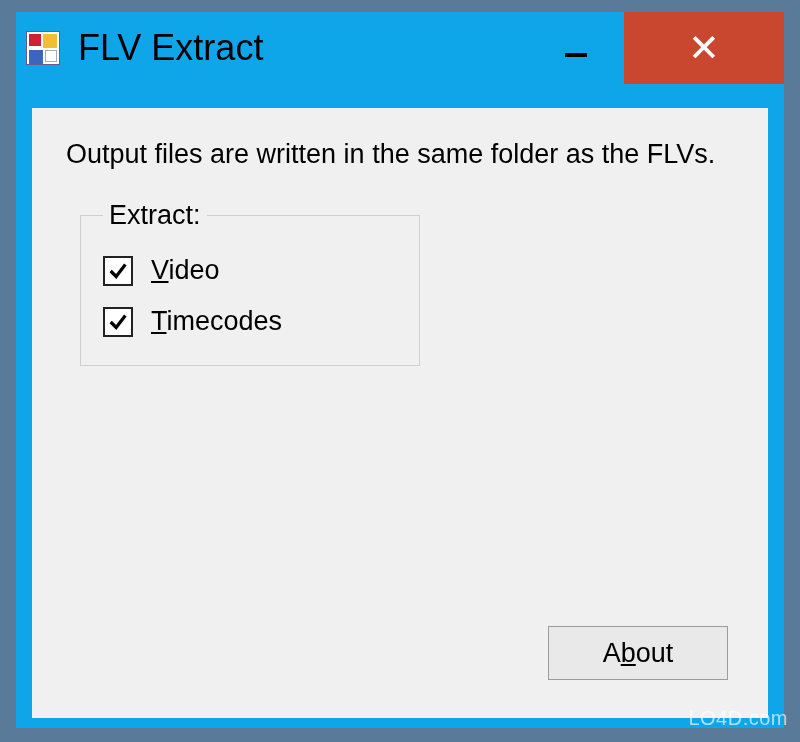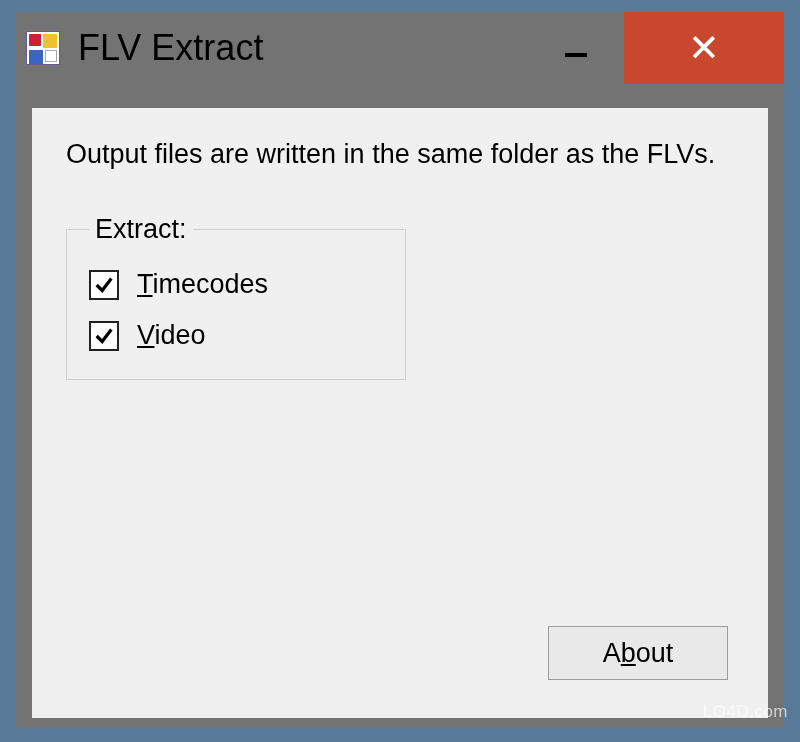--- a/index.html
+++ b/index.html
@@ -13,21 +13,21 @@
     color: #000;
     position: relative;
     overflow: hidden;
   }
   .window {
     position: absolute;
     left: 16px;
     top: 12px;
     width: 768px;
     height: 716px;
-    background: #737373;
+    background: #0ea5e9;
   }
   .titlebar {
     height: 72px;
     display: flex;
     align-items: stretch;
   }
   .titlebar-left {
     flex: 1;
     display: flex;
     align-items: center;
@@ -88,27 +88,27 @@
     padding: 28px 34px 30px 34px;
     height: 610px;
     position: relative;
   }
   .instr {
     line-height: 1.35;
     margin-bottom: 18px;
   }
   .instr2 {
     line-height: 1.35;
-    margin-bottom: 42px;
+    margin-bottom: 28px;
   }
   fieldset.extract {
     border: 1px solid #cfcfcf;
     padding: 14px 22px 18px 22px;
     width: 340px;
-    margin: 0;
+    margin: 14px;
   }
   fieldset.extract legend {
     padding: 0 6px;
     font-size: 27px;
   }
   .chk-row {
     display: flex;
     align-items: center;
     gap: 18px;
     padding: 10px 0;
@@ -135,22 +135,22 @@
     background: #e9e9e9;
     border: 1px solid #9c9c9c;
     display: flex;
     align-items: center;
     justify-content: center;
     font-size: 27px;
   }
   .watermark {
     position: absolute;
     right: 12px;
-    bottom: 20px;
-    font-size: 17px;
+    bottom: 12px;
+    font-size: 20px;
     color: rgba(255,255,255,0.65);
     letter-spacing: 0.5px;
     font-family: Arial, sans-serif;
   }
 </style>
 </head>
 <body>
 
 <div class="window">
 
@@ -179,30 +179,30 @@
 
     <fieldset class="extract">
       <legend>Extract:</legend>
 
       <div class="chk-row">
         <div class="chk">
           <svg viewBox="0 0 24 24">
               <path d="M4 12 L10 18 L20 5" stroke="#000" stroke-width="3.5" fill="none"></path>
             </svg>
         </div>
-        <span class="chk-label"><span></span><span class="ul">T</span><span>imecodes</span></span>
+        <span class="chk-label"><span></span><span class="ul">V</span><span>ideo</span></span>
       </div>
 
       <div class="chk-row">
         <div class="chk">
           <svg viewBox="0 0 24 24">
               <path d="M4 12 L10 18 L20 5" stroke="#000" stroke-width="3.5" fill="none"></path>
             </svg>
         </div>
-        <span class="chk-label"><span></span><span class="ul">V</span><span>ideo</span></span>
+        <span class="chk-label"><span></span><span class="ul">T</span><span>imecodes</span></span>
       </div>
 
     </fieldset>
 
     <div class="about-btn">
       <span><span>A</span><span class="ul">b</span><span>out</span></span>
     </div>
   </div>
 </div>
 

